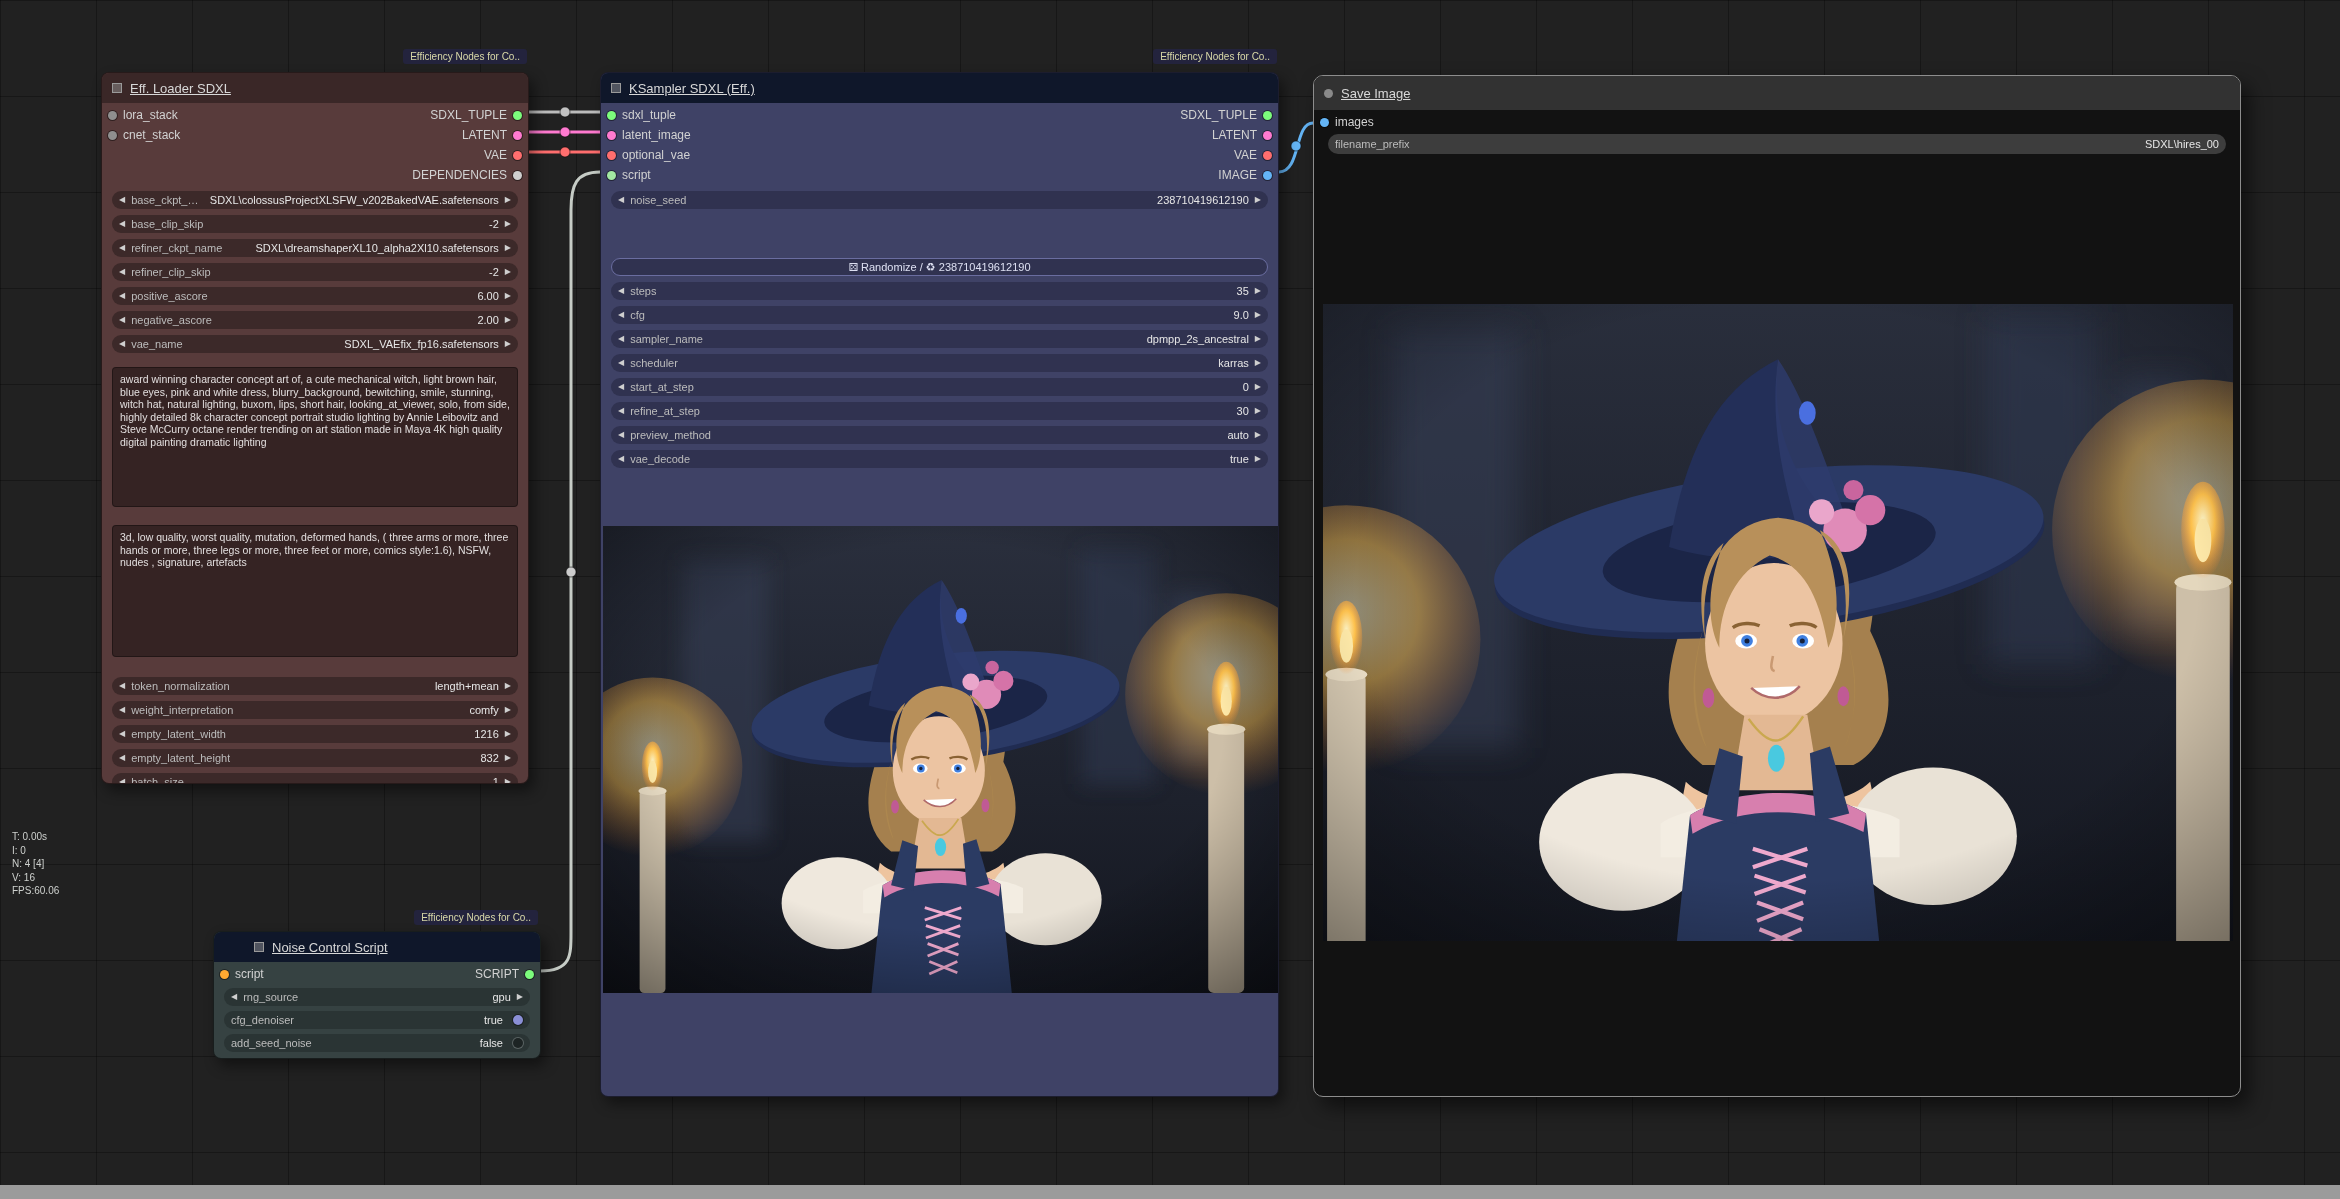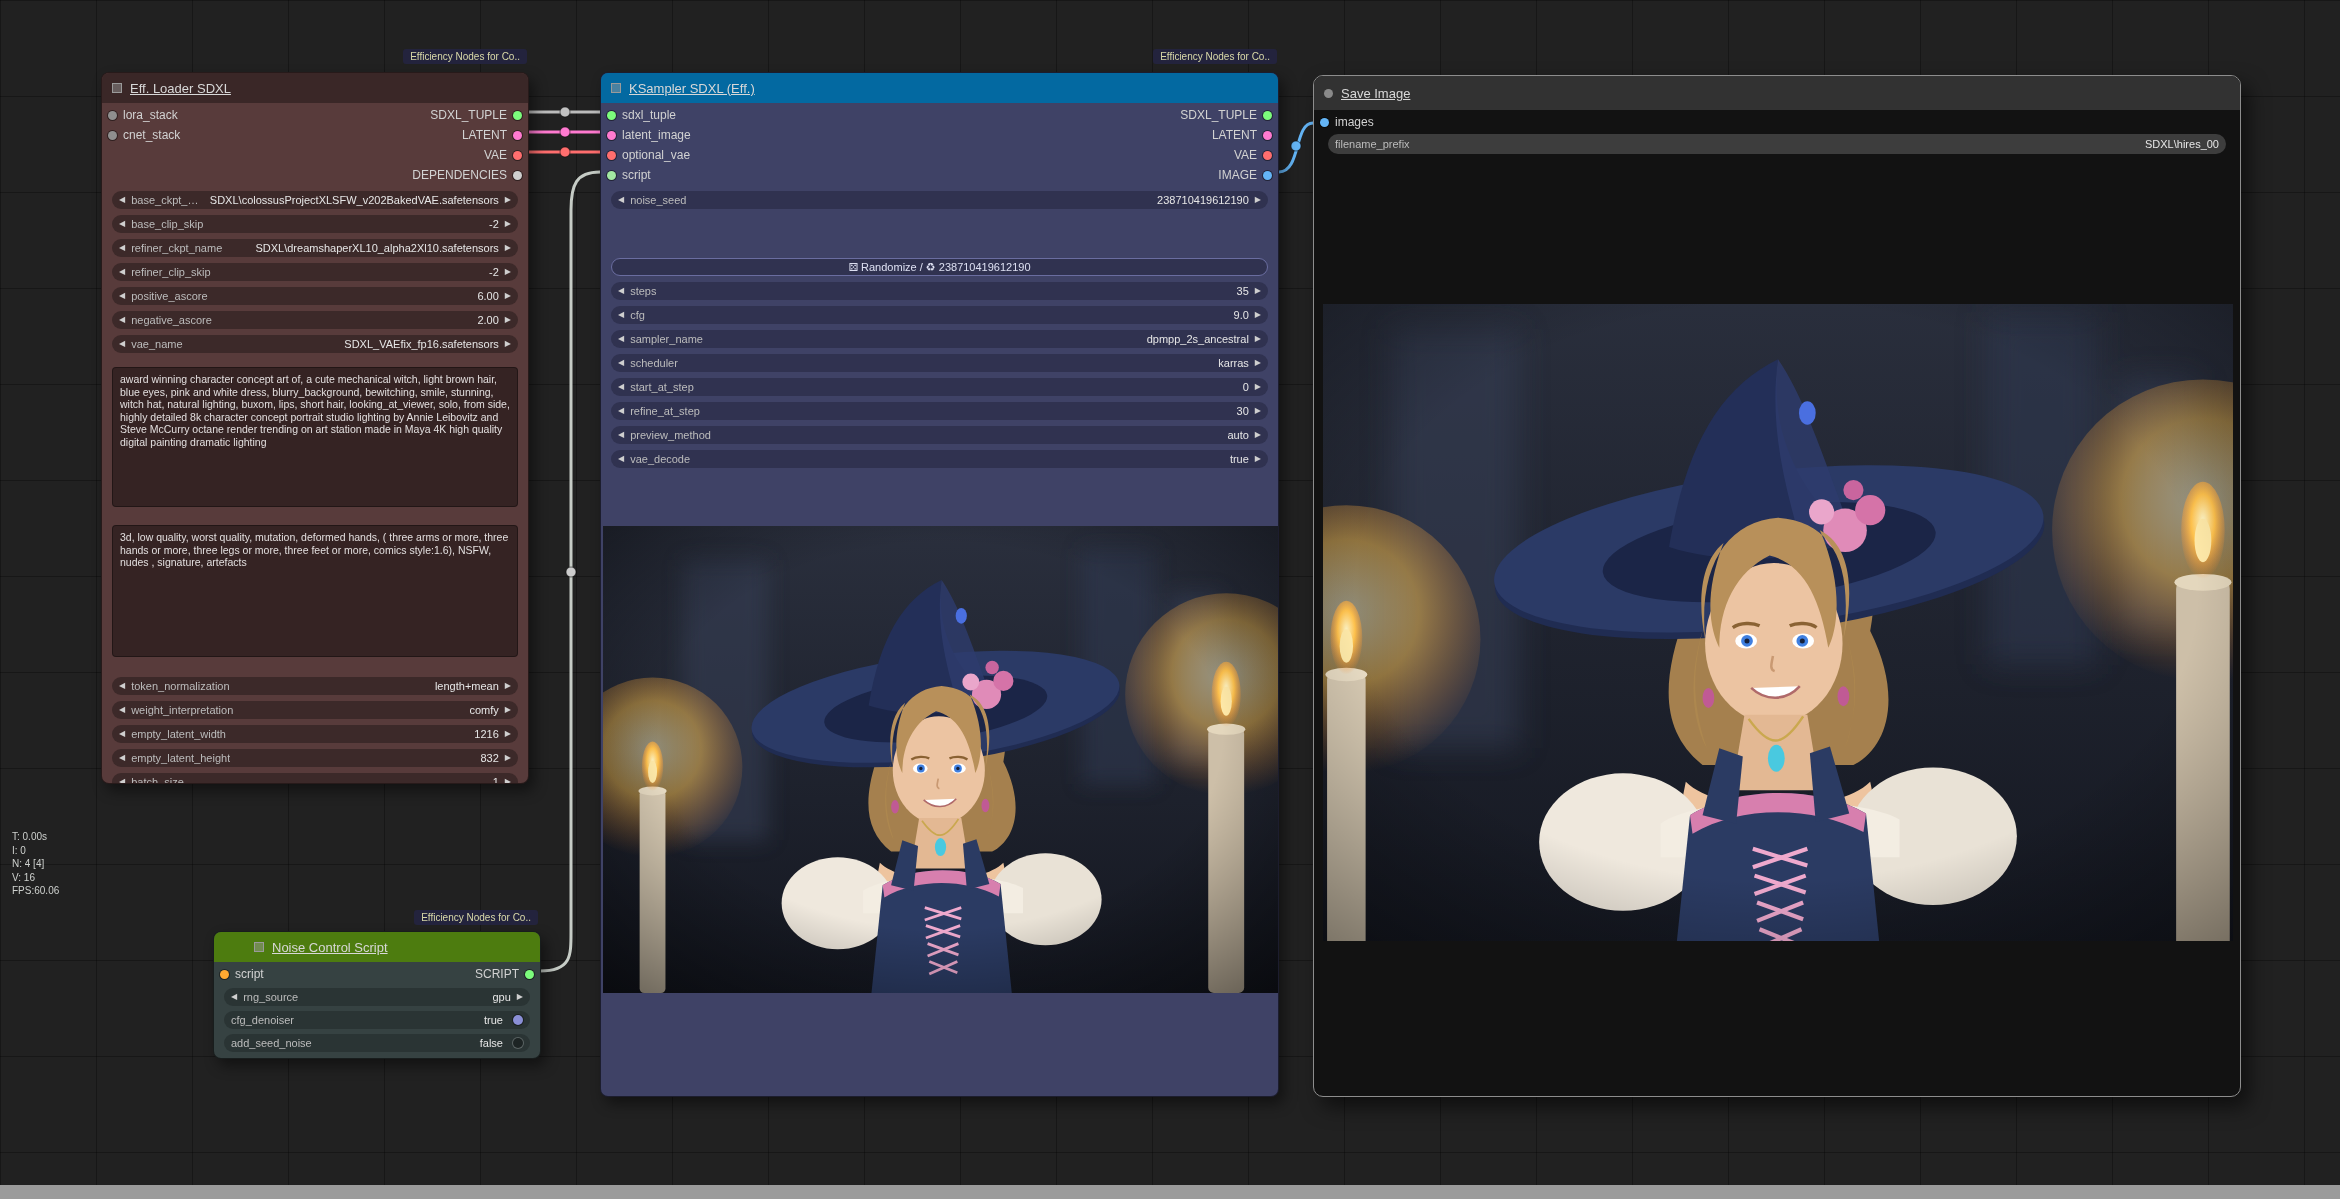--- a/index.html
+++ b/index.html
@@ -47,27 +47,27 @@
   .node.loader .titlebar { background:#3a2727; }
   .node.loader .widget { background:#3c2929; }
   .prompt { background:#352323; border:1px solid rgba(0,0,0,.35); border-radius:4px;
             padding:5px 7px; font-size:10.5px; line-height:1.2; color:#e2dede; overflow:hidden; }
   .prompt.positive { height:140px; margin-top:8px; }
   .prompt.negative { height:132px; margin-top:12px; }
   .bgroup { display:flex; flex-direction:column; gap:6px; margin-top:14px; }
 
   
   .node.ksampler { left:600px; top:72px; width:679px; height:1025px; background:#3f4266; }
-  .node.ksampler .titlebar { background:#0369a1; }
+  .node.ksampler .titlebar { background:#0f172a; }
   .node.ksampler .widget { background:#303250; }
   .node.ksampler .widget.button { border:1px solid #6a6da0;margin-top:43px; }
 
   
   .node.noise { left:213px; top:931px; width:328px; height:128px; background:#364242; }
-  .node.noise .titlebar { background:#4d7c0f;padding-left:40px; }
+  .node.noise .titlebar { background:#0f172a;padding-left:40px; }
   .node.noise .widget { background:#2a3434; }
 
   
   .node.save { left:1313px; top:75px; width:928px; height:1022px; background:#121212;
                border:1px solid #8d8d8d; border-radius:10px; box-shadow:8px 10px 20px rgba(0,0,0,.55); }
   .node.save .titlebar { background:#323232; height:34px; }
   .node.save .widgets { padding:2px 14px; }
   .node.save .widget { background:#3d3d3d; height:20px; border-radius:10px; }
 
   .preview { position:absolute; display:block; background:#191c24; }

